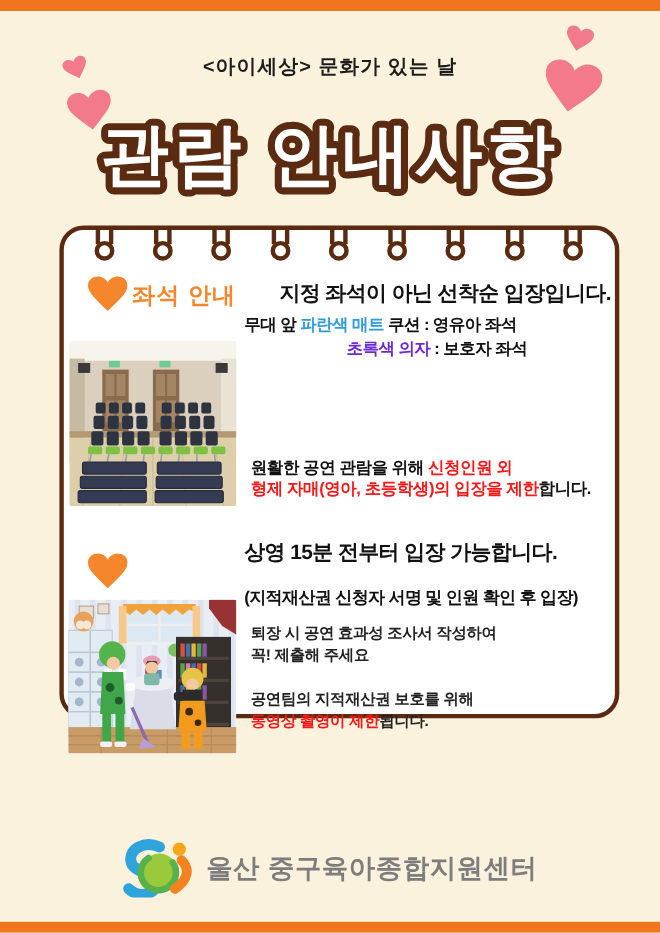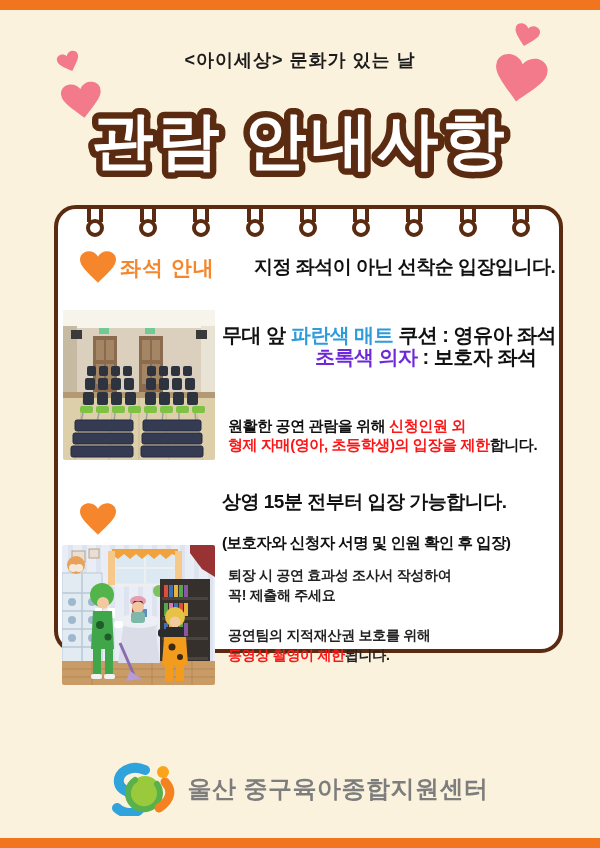--- a/index.html
+++ b/index.html
@@ -32,22 +32,22 @@
 
   .sec-heart { position:absolute; width:36px; height:32px; }
   .sec-heading {
     position:absolute; font-size:21px; font-weight:bold; color:#F6862B;
     letter-spacing:1px; white-space:nowrap;
   }
   .sec-title {
     position:absolute; font-size:19px; font-weight:bold; color:#111;
     white-space:nowrap; letter-spacing:-0.5px;
   }
-  .seat-line { position:absolute; font-size:20px; font-weight:bold; color:#111;
-    white-space:nowrap; letter-spacing:-0.5px;margin-top:36px; }
+  .seat-line { position:absolute; font-size:15px; font-weight:bold; color:#111;
+    white-space:nowrap; letter-spacing:-0.5px; }
   .blue-txt  { color:#2E9BDB; }
   .green-txt { color:#6d28d9; }
   .red-txt   { color:#FB1717; }
 
   .note-block {
     position:absolute; font-size:13.5px; font-weight:bold; color:#222;
     line-height:20px; white-space:nowrap; letter-spacing:-0.3px;
   }
   .restrict-block {
     position:absolute; font-size:15px; font-weight:bold; color:#111;
@@ -245,21 +245,21 @@
 
   <div class="restrict-block" style="left:170px;top:207px;">
     <div><span>원활한 공연 관람을 위해 </span><span class="red-txt">신청인원 외</span></div>
     <div><span class="red-txt">형제 자매(영아, 초등학생)의 입장을 제한</span><span>합니다.</span></div>
   </div>
 
   <svg class="sec-heart" style="left:22px;top:294px;" viewBox="0 0 24 21">
       <path fill="#F6862B" d="M12 21 C5 14 0 10 0 5.5 C0 2 3 0 6 0 C8.5 0 10.8 1.4 12 3.6 C13.2 1.4 15.5 0 18 0 C21 0 24 2 24 5.5 C24 10 19 14 12 21 Z"></path>
     </svg>
   <div class="sec-title" style="left:164px;top:280px;">상영 15분 전부터 입장 가능합니다.</div>
-  <div class="sub-title" style="left:164px;top:324px;">(보호자와 신청자 서명 및 인원 확인 후 입장)</div>
+  <div class="sub-title" style="left:164px;top:324px;">(지적재산권 신청자 서명 및 인원 확인 후 입장)</div>
 
   <div class="photo" style="left:4px;top:336px;width:153px;height:140px;">
     <svg width="153" height="140" viewBox="0 0 153 140">
       <rect width="153" height="140" fill="#E9EDF5"></rect>
       <g fill="#DDE3EF">
           <rect x="6" y="0" width="5" height="116"></rect>
           <rect x="20" y="0" width="5" height="116"></rect>
           <rect x="34" y="0" width="5" height="116"></rect>
           <rect x="48" y="0" width="5" height="116"></rect>
           <rect x="62" y="0" width="5" height="116"></rect>

